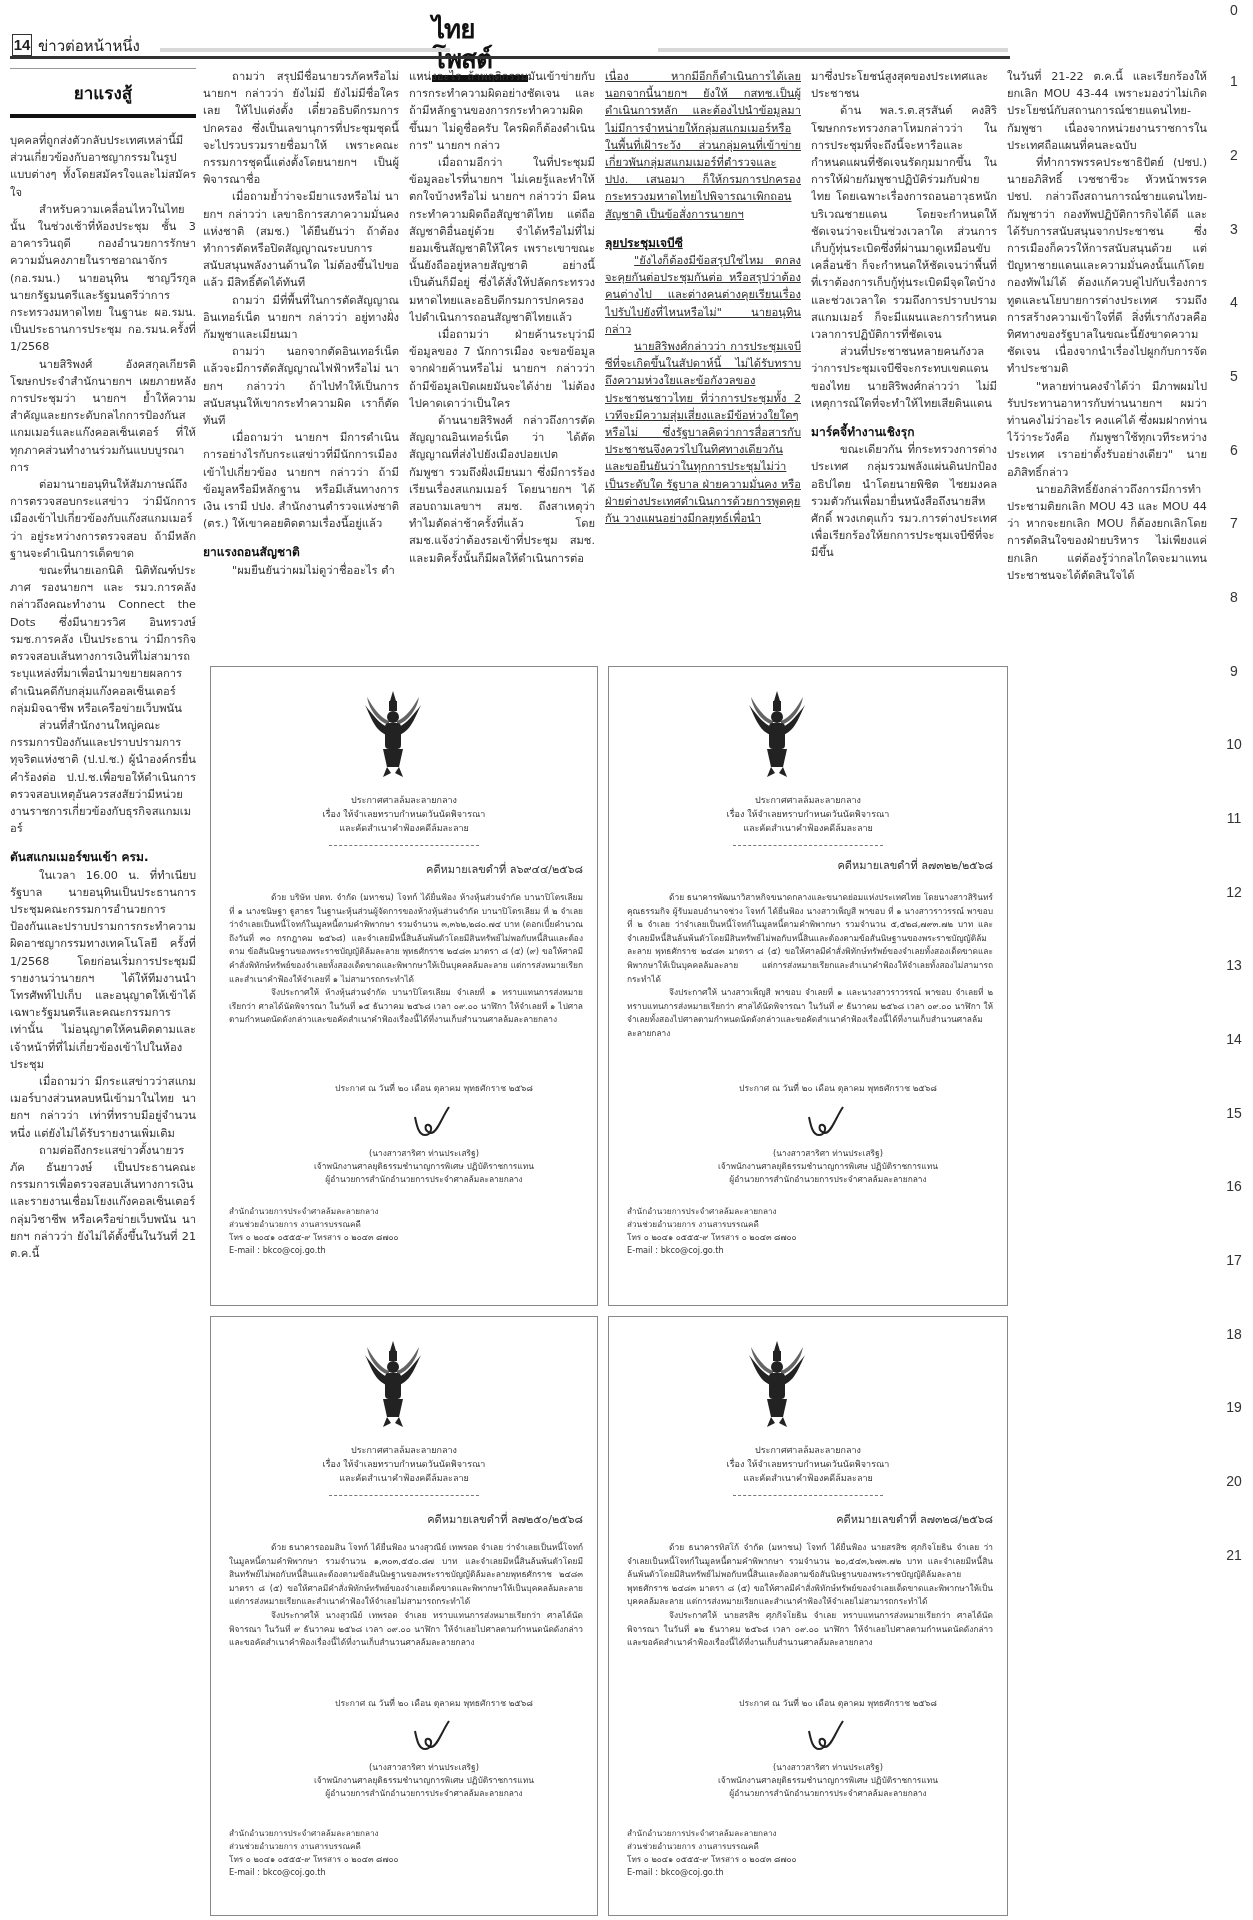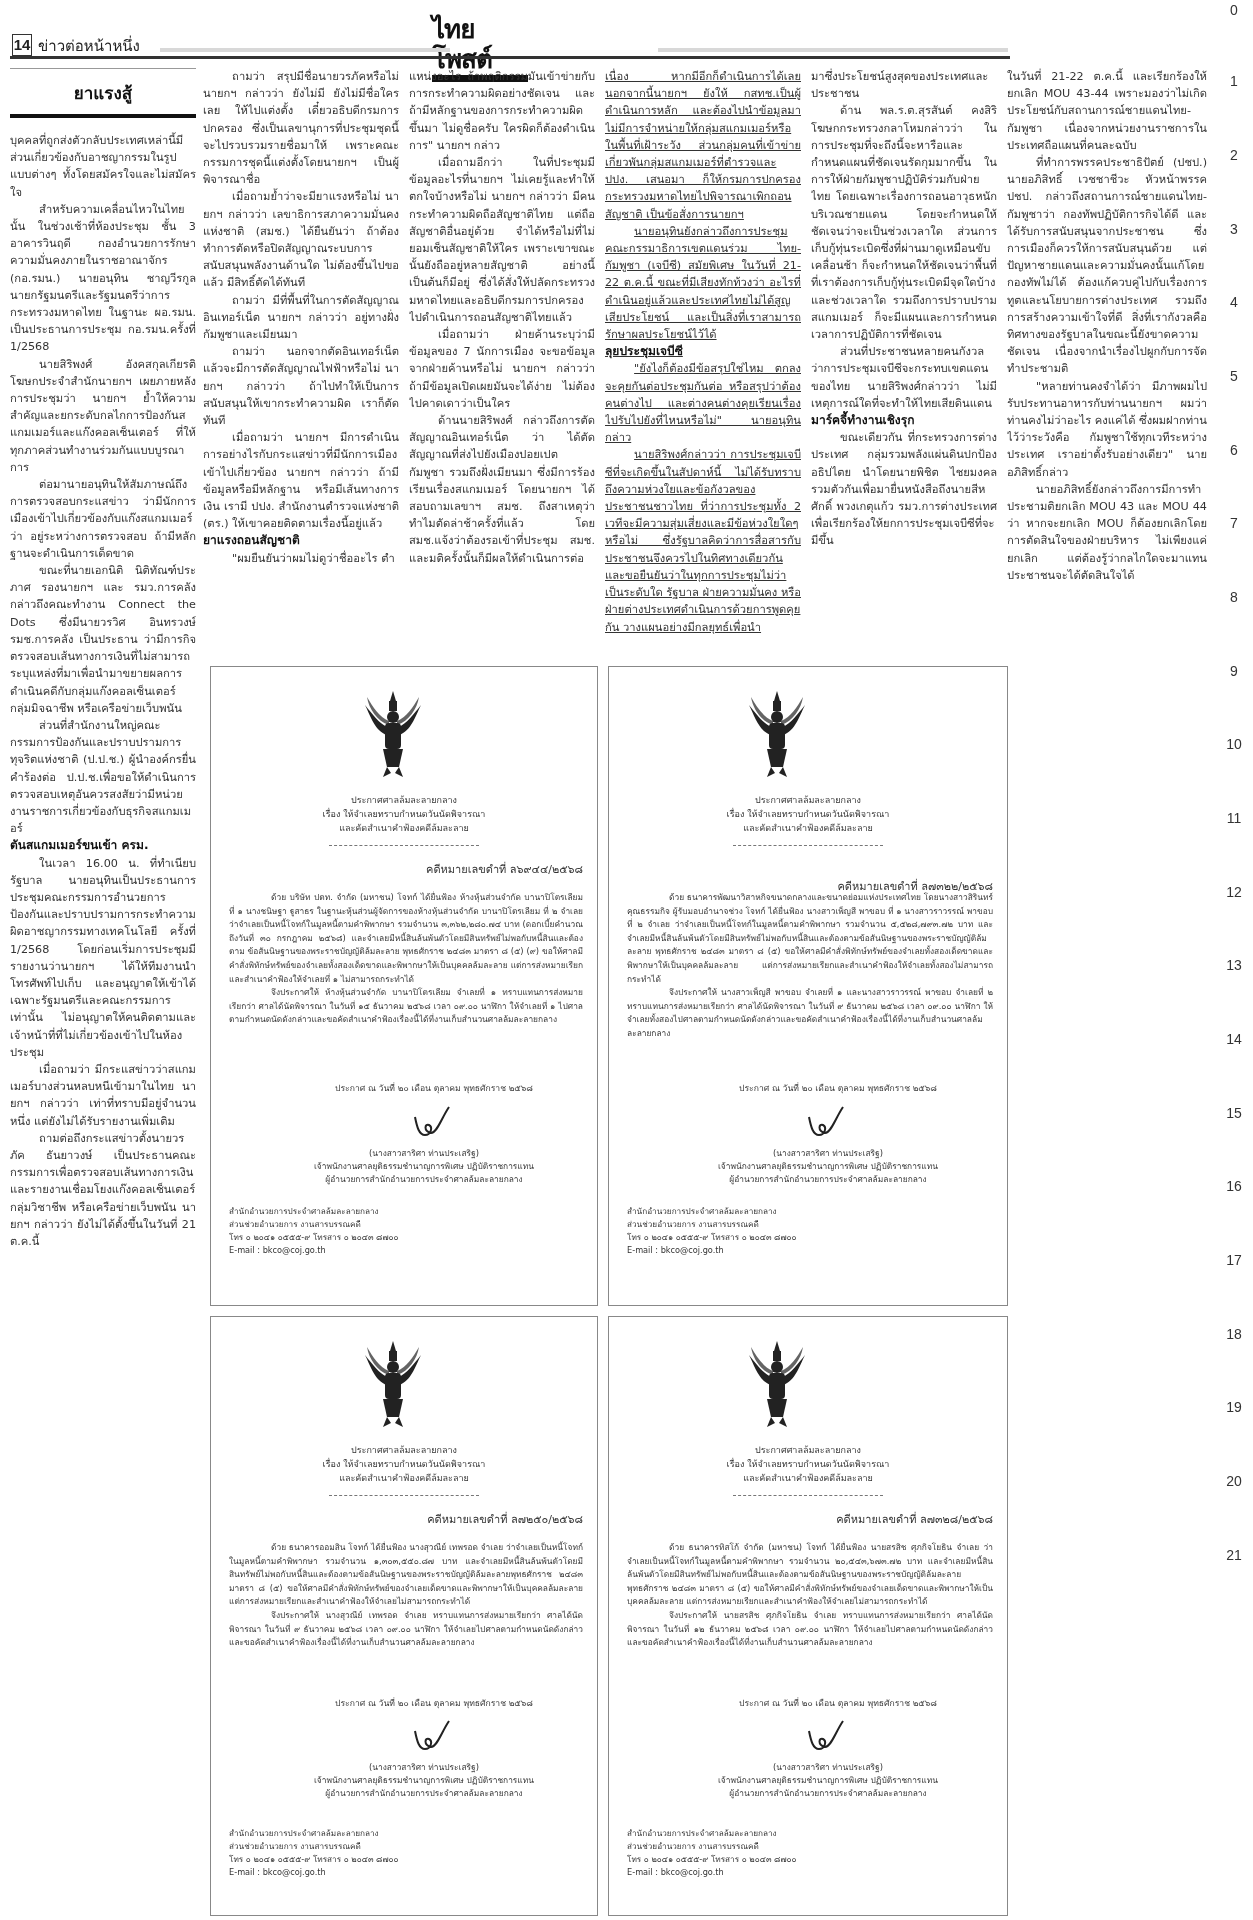--- a/index.html
+++ b/index.html
@@ -20,21 +20,21 @@
   .rule-gray-r { position: absolute; left: 658px; top: 48px; width: 350px; height: 4px; background: #d8d8d8; }
 
   
   .ruler { position: absolute; left: 1215px; top: 0; width: 38px; height: 1920px; }
   .ruler-tick { position: absolute; left: 0; width: 38px; text-align: center; font: 14px "Liberation Sans", sans-serif; color: #333; }
 
   
   .col { position: absolute; font-size: 11.2px; line-height: 17.2px; color: #333; text-align: justify; overflow: hidden; }
   .col p { text-indent: 2.6em; }
   .col p.noindent { text-indent: 0; }
-  .col .sub { font-weight: bold; text-indent: 0; color: #111; font-size: 12px; }
+  .col .sub { font-weight: bold; text-indent: 0; color: #111; font-size: 12px; margin-top: 12px; }
 
   .col-1 { left: 10px; top: 68px; width: 186px; height: 1850px; }
   .col-2 { left: 203px; top: 68px; width: 196px; height: 600px; }
   .col-3 { left: 409px; top: 68px; width: 186px; height: 600px; }
   .col-4 { left: 605px; top: 68px; width: 196px; height: 600px; text-decoration: underline; }
   .col-5 { left: 811px; top: 68px; width: 186px; height: 600px; }
   .col-6 { left: 1007px; top: 68px; width: 200px; height: 600px; }
 
   .column-head { position: relative; text-align: center; padding-top: 10px; padding-bottom: 8px; border-top: 1px solid #999; margin-bottom: 6px; }
   .column-head h2 { font: bold 17px "DejaVu Sans", sans-serif; color: #111; }
@@ -133,21 +133,20 @@
 
   <div class="col col-3">
     <p class="noindent">แหน่งอะไร ถ้าพฤติกรรมมันเข้าข่ายกับการกระทำความผิดอย่างชัดเจน และถ้ามีหลักฐานของการกระทำความผิดขึ้นมา ไม่ดูชื่อครับ ใครผิดก็ต้องดำเนินการ" นายกฯ กล่าว</p>
     <p>เมื่อถามอีกว่า ในที่ประชุมมีข้อมูลอะไรที่นายกฯ ไม่เคยรู้และทำให้ตกใจบ้างหรือไม่ นายกฯ กล่าวว่า มีคนกระทำความผิดถือสัญชาติไทย แต่ถือสัญชาติอื่นอยู่ด้วย จำได้หรือไม่ที่ไม่ยอมเซ็นสัญชาติให้ใคร เพราะเขาขณะนั้นยังถืออยู่หลายสัญชาติ อย่างนี้เป็นต้นก็มีอยู่ ซึ่งได้สั่งให้ปลัดกระทรวงมหาดไทยและอธิบดีกรมการปกครองไปดำเนินการถอนสัญชาติไทยแล้ว</p>
     <p>เมื่อถามว่า ฝ่ายค้านระบุว่ามีข้อมูลของ 7 นักการเมือง จะขอข้อมูลจากฝ่ายค้านหรือไม่ นายกฯ กล่าวว่า ถ้ามีข้อมูลเปิดเผยมันจะได้ง่าย ไม่ต้องไปคาดเดาว่าเป็นใคร</p>
     <p>ด้านนายสิริพงศ์ กล่าวถึงการตัดสัญญาณอินเทอร์เน็ต ว่า ได้ตัดสัญญาณที่ส่งไปยังเมืองปอยเปต กัมพูชา รวมถึงฝั่งเมียนมา ซึ่งมีการร้องเรียนเรื่องสแกมเมอร์ โดยนายกฯ ได้สอบถามเลขาฯ สมช. ถึงสาเหตุว่าทำไมตัดล่าช้าครั้งที่แล้ว โดย สมช.แจ้งว่าต้องรอเข้าที่ประชุม สมช. และมติครั้งนั้นก็มีผลให้ดำเนินการต่อ</p>
   </div>
 
   <div class="col col-4">
     <p class="noindent">เนื่อง หากมีอีกก็ดำเนินการได้เลย นอกจากนี้นายกฯ ยังให้ กสทช.เป็นผู้ดำเนินการหลัก และต้องไปนำข้อมูลมา ไม่มีการจำหน่ายให้กลุ่มสแกมเมอร์หรือในพื้นที่เฝ้าระวัง ส่วนกลุ่มคนที่เข้าข่ายเกี่ยวพันกลุ่มสแกมเมอร์ที่ตำรวจและ ปปง. เสนอมา ก็ให้กรมการปกครอง กระทรวงมหาดไทยไปพิจารณาเพิกถอนสัญชาติ เป็นข้อสั่งการนายกฯ</p>
-    <p>นายอนุทินยังกล่าวถึงการประชุมคณะกรรมาธิการเขตแดนร่วม ไทย-กัมพูชา (เจบีซี) สมัยพิเศษ ในวันที่ 21-22 ต.ค.นี้ ขณะที่มีเสียงทักท้วงว่า อะไรที่ดำเนินอยู่แล้วและประเทศไทยไม่ได้สูญเสียประโยชน์ และเป็นสิ่งที่เราสามารถรักษาผลประโยชน์ไว้ได้</p>
     <p class="sub">ลุยประชุมเจบีซี</p>
     <p>"ยังไงก็ต้องมีข้อสรุปใช่ไหม ตกลงจะคุยกันต่อประชุมกันต่อ หรือสรุปว่าต้องคนต่างไป และต่างคนต่างคุยเรียนเรื่องไปรับไปยังที่ไหนหรือไม่" นายอนุทินกล่าว</p>
     <p>นายสิริพงศ์กล่าวว่า การประชุมเจบีซีที่จะเกิดขึ้นในสัปดาห์นี้ ไม่ได้รับทราบถึงความห่วงใยและข้อกังวลของประชาชนชาวไทย ที่ว่าการประชุมทั้ง 2 เวทีจะมีความสุ่มเสี่ยงและมีข้อห่วงใยใดๆ หรือไม่ ซึ่งรัฐบาลคิดว่าการสื่อสารกับประชาชนจึงควรไปในทิศทางเดียวกัน และขอยืนยันว่าในทุกการประชุมไม่ว่าเป็นระดับใด รัฐบาล ฝ่ายความมั่นคง หรือฝ่ายต่างประเทศดำเนินการด้วยการพูดคุยกัน วางแผนอย่างมีกลยุทธ์เพื่อนำ</p>
   </div>
 
   <div class="col col-5">
     <p class="noindent">มาซึ่งประโยชน์สูงสุดของประเทศและประชาชน</p>
     <p>ด้าน พล.ร.ต.สุรสันต์ คงสิริ โฆษกกระทรวงกลาโหมกล่าวว่า ในการประชุมที่จะถึงนี้จะหารือและกำหนดแผนที่ชัดเจนรัดกุมมากขึ้น ในการให้ฝ่ายกัมพูชาปฏิบัติร่วมกับฝ่ายไทย โดยเฉพาะเรื่องการถอนอาวุธหนักบริเวณชายแดน โดยจะกำหนดให้ชัดเจนว่าจะเป็นช่วงเวลาใด ส่วนการเก็บกู้ทุ่นระเบิดซึ่งที่ผ่านมาดูเหมือนขับเคลื่อนช้า ก็จะกำหนดให้ชัดเจนว่าพื้นที่ที่เราต้องการเก็บกู้ทุ่นระเบิดมีจุดใดบ้างและช่วงเวลาใด รวมถึงการปราบปรามสแกมเมอร์ ก็จะมีแผนและการกำหนดเวลาการปฏิบัติการที่ชัดเจน</p>
     <p>ส่วนที่ประชาชนหลายคนกังวลว่าการประชุมเจบีซีจะกระทบเขตแดนของไทย นายสิริพงศ์กล่าวว่า ไม่มีเหตุการณ์ใดที่จะทำให้ไทยเสียดินแดน</p>
     <p class="sub">มาร์คจี้ทำงานเชิงรุก</p>
@@ -220,21 +219,21 @@
         <path d="M26 80 L22 90 L30 86 Z"></path>
         <path d="M38 80 L42 90 L34 86 Z"></path>
       </g>
     </svg>
     <div class="n-title" style="top:126px">
       <div>ประกาศศาลล้มละลายกลาง</div>
       <div>เรื่อง ให้จำเลยทราบกำหนดวันนัดพิจารณา</div>
       <div>และคัดสำเนาคำฟ้องคดีล้มละลาย</div>
     </div>
     <div class="n-dash" style="top:178px"></div>
-    <div class="n-case" style="top:213px">คดีหมายเลขดำที่ ล๗๓๒๒/๒๕๖๘</div>
+    <div class="n-case" style="top:192px">คดีหมายเลขดำที่ ล๗๓๒๒/๒๕๖๘</div>
     <div class="n-body" style="top:224px">
       <p>ด้วย ธนาคารพัฒนาวิสาหกิจขนาดกลางและขนาดย่อมแห่งประเทศไทย โดยนางสาวสิรินทร์ คุณธรรมกิจ ผู้รับมอบอำนาจช่วง โจทก์ ได้ยื่นฟ้อง นางสาวเพ็ญสี พาขอบ ที่ ๑ นางสาวราวรรณ์ พาขอบ ที่ ๒ จำเลย ว่าจำเลยเป็นหนี้โจทก์ในมูลหนี้ตามคำพิพากษา รวมจำนวน ๕,๕๒๘,๗๙๓.๗๒ บาท และจำเลยมีหนี้สินล้นพ้นตัวโดยมีสินทรัพย์ไม่พอกับหนี้สินและต้องตามข้อสันนิษฐานของพระราชบัญญัติล้มละลาย พุทธศักราช ๒๔๘๓ มาตรา ๘ (๕) ขอให้ศาลมีคำสั่งพิทักษ์ทรัพย์ของจำเลยทั้งสองเด็ดขาดและพิพากษาให้เป็นบุคคลล้มละลาย แต่การส่งหมายเรียกและสำเนาคำฟ้องให้จำเลยทั้งสองไม่สามารถกระทำได้</p>
       <p>จึงประกาศให้ นางสาวเพ็ญสี พาขอบ จำเลยที่ ๑ และนางสาวราวรรณ์ พาขอบ จำเลยที่ ๒ ทราบแทนการส่งหมายเรียกว่า ศาลได้นัดพิจารณา ในวันที่ ๙ ธันวาคม ๒๕๖๘ เวลา ๐๙.๐๐ นาฬิกา ให้จำเลยทั้งสองไปศาลตามกำหนดนัดดังกล่าวและขอคัดสำเนาคำฟ้องเรื่องนี้ได้ที่งานเก็บสำนวนศาลล้มละลายกลาง</p>
     </div>
     <div class="n-date" style="top:415px">ประกาศ ณ วันที่ ๒๐ เดือน ตุลาคม พุทธศักราช ๒๕๖๘</div>
     <svg class="n-sign" style="left:196px; top:438px" viewBox="0 0 40 34">
       <path d="M4 12 C6 22 8 30 14 30 C20 30 22 22 18 20 C14 18 12 26 20 28 C26 28 30 14 38 2" stroke="#222" stroke-width="2" fill="none"></path>
     </svg>
     <div class="n-signer" style="top:480px">
       <div>(นางสาวสาริศา ท่านประเสริฐ)</div>

